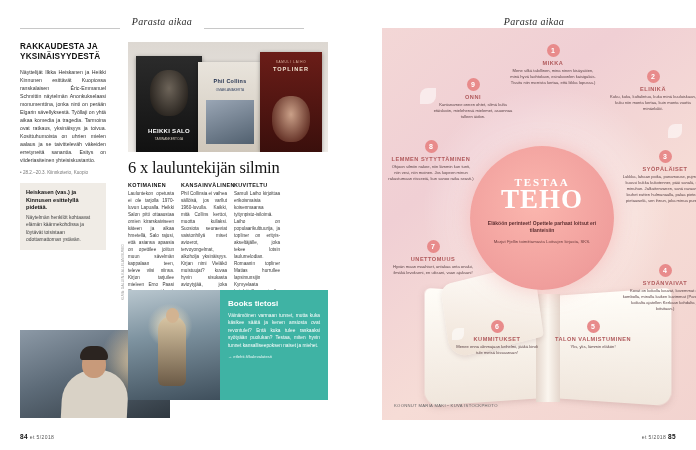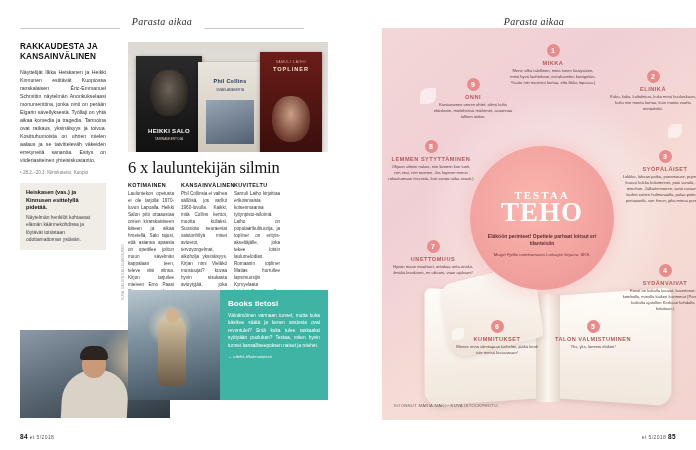--- a/index.html
+++ b/index.html
@@ -200,21 +200,21 @@
 
   .badge {
     position: absolute; left: 88px; top: 118px; width: 144px; height: 144px;
     border-radius: 50%;
     background: radial-gradient(circle at 45% 40%, #fbb6ae 0%, #f09e9c 70%, #e68f91 100%);
     box-shadow: 0 0 22px rgba(240,158,156,.55);
     text-align: center;
   }
   .badge .kicker {
     font-family: "Liberation Serif", serif;
-    font-size: 11px; color: #fff; letter-spacing: 2px; margin-top: 43px; font-weight: bold;
+    font-size: 11px; color: #fff; letter-spacing: 2px; margin-top: 30px; font-weight: bold;
   }
   .badge .big {
     font-family: "Liberation Serif", serif;
     font-size: 27px; color: #fff; letter-spacing: 1px; line-height: .95; margin-top: -1px; font-weight: bold;
   }
   .badge .desc {
     font-size: 5px; color: #5e2f31; line-height: 1.45; margin: 7px 12px 0; font-weight: bold;
   }
   .badge .credit { font-size: 4.3px; color: #6b3b3c; margin-top: 5px; line-height: 1.4; }
 
@@ -237,21 +237,21 @@
 <body>
 
 <div class="spread">
 
   <div class="page page-left">
     <div class="runhead">Parasta aikaa</div>
     <div class="runhead-line rh-left-a"></div>
     <div class="runhead-line rh-left-b"></div>
 
     <div class="l-col1">
-      <div class="l-head">RAKKAUDESTA JA KANSAINVÄLINEN</div>
+      <div class="l-head">RAKKAUDESTA JA YKSINÄISYYDESTÄ</div>
       <div class="l-body">Näyttelijät Ilkka Heiskanen ja Heikki Kinnunen esittävät Kuopiossa ranskalaisen Éric-Emmanuel Schmittin näytelmän Anonkukselaasi monumenttina, jonka ninti on perään Elgarin sävellyksestä. Työllaji on yhtä aikaa komedia ja tragedia. Tarmoina ovat ratkaus, yksinäisyys ja toivua. Kosittuhumoista on uhrien mielen aalaus ja se taivitteleväh väkeiden erretyneitä sanantia. Esitys on viideriasiteinen yhteisiskustantio.</div>
       <div class="l-meta">• 28.2.–20.3. Kiinnkoterio, Kuopio</div>
       <div class="sidebox">
         <div class="sidebox-title">Heiskasen (vas.) ja Kinnusen esittelyllä pidetää.</div>
         <div class="sidebox-body">Näytelmän henkilöt kohtaavat elämän käännekohdissa ja löytävät toisistaan odottamattoman ystävän.</div>
       </div>
     </div>
 
     <div class="books">
       <div class="bk bk1">

